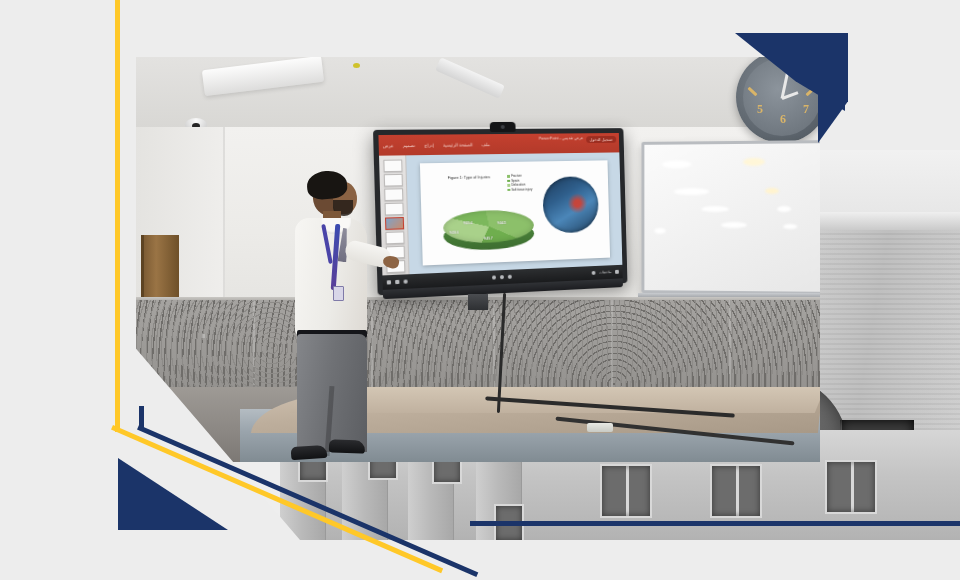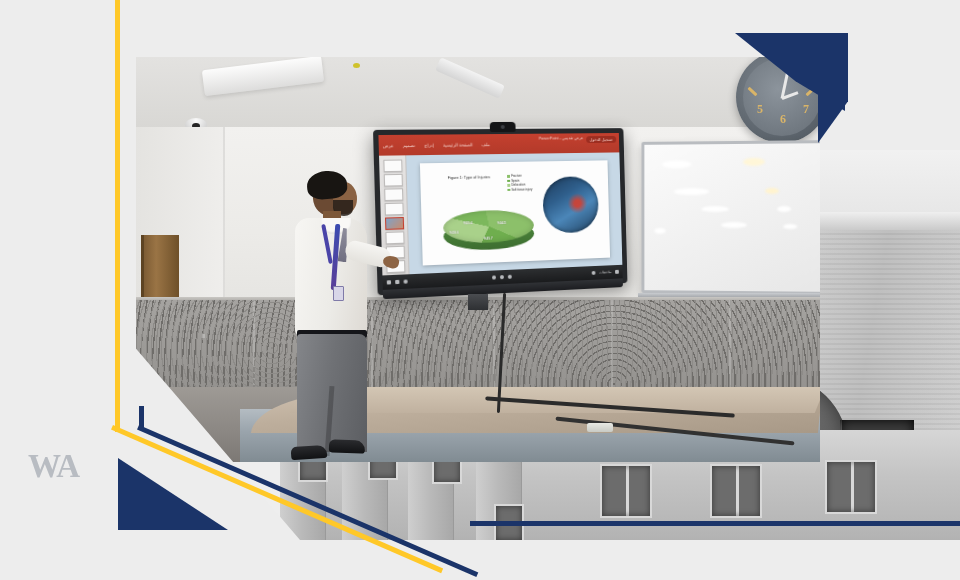--- a/index.html
+++ b/index.html
@@ -724,17 +724,16 @@
   <div class="navy-vert-left"></div>
   <div class="yellow-diag"></div>
   <div class="navy-diag"></div>
   <div class="navy-horiz-right"></div>
 
   <div class="navy-tri-bl"></div>
   <div class="navy-tri-tr"></div>
   <div class="navy-tri-tr2"></div>
 
   <div class="uowa">
-    <span class="l2">WA</span>
   </div>
 
 
 </div>
 
 </body></html>

